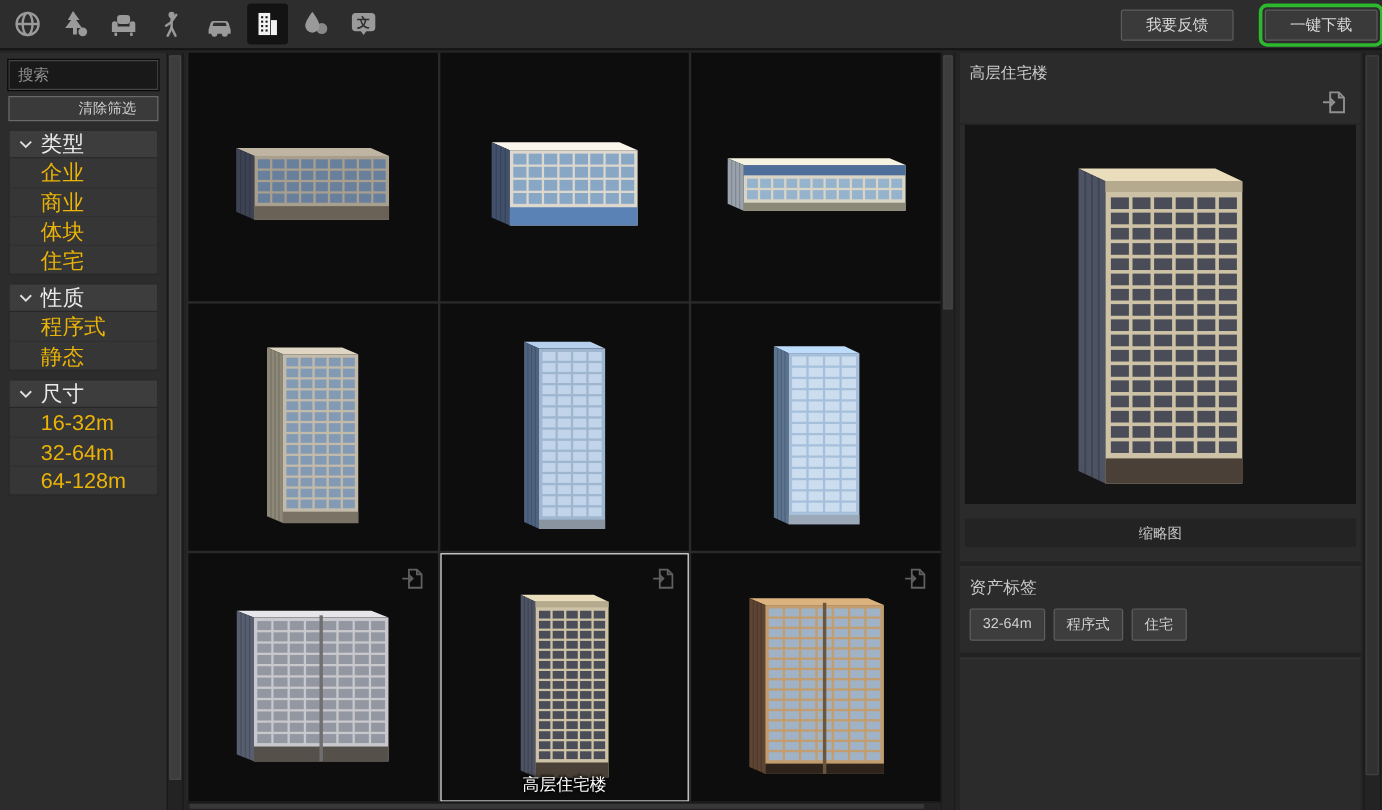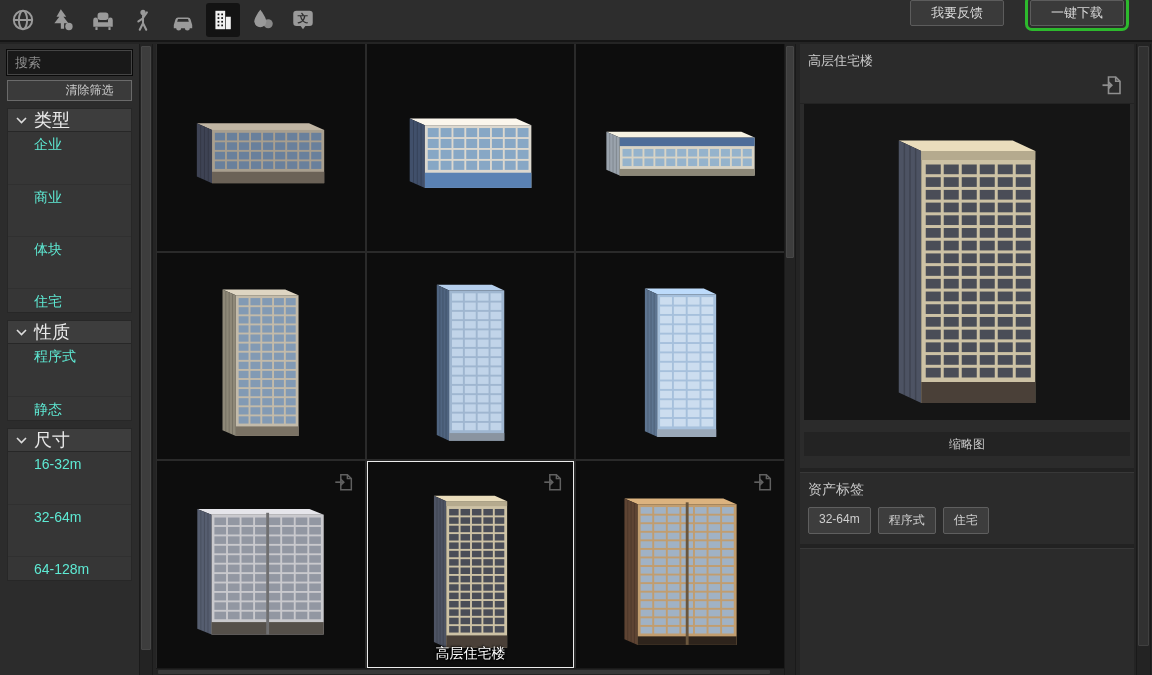--- a/index.html
+++ b/index.html
@@ -6,21 +6,21 @@
   html,body { background:#1a1a1a; }
   body { font-family:"Liberation Sans", sans-serif; }
   .app { position:relative; width:1152px; height:675px; background:#242424; overflow:hidden; color:#cfcfcf; }
 
   
   .toolbar { position:absolute; left:0; top:0; width:100%; height:42px; background:#2d2d2d; border-bottom:2px solid #161616; display:flex; align-items:center; }
   .tool-icons { display:flex; align-items:center; padding-left:6px; gap:6px; }
   .tool { width:34px; height:34px; border:none; background:transparent; border-radius:3px; display:inline-flex; align-items:center; justify-content:center; cursor:pointer; }
   .tool svg { width:26px; height:26px; }
   .tool.selected { background:#131313; }
-  .toolbar-actions { position:absolute; right:28px; top:0; height:42px; display:flex; align-items:flex-start; gap:26px; }
+  .toolbar-actions { position:absolute; right:4px; top:0; height:42px; display:flex; align-items:center; gap:26px; }
   .btn { height:26px; padding:0 20px; background:#3a3a3a; border:1px solid #5c5c5c; border-radius:2px; color:#d8d8d8; font-size:13px; font-family:inherit; cursor:pointer; white-space:nowrap; }
   .btn.download { outline:3px solid #2db92d; outline-offset:2px; }
 
   
   .sidebar { position:absolute; left:0; top:44px; width:139px; bottom:0; background:#2c2c2c; padding:6px 7px; }
   .vscroll { position:absolute; top:44px; bottom:0; background:#232323; border-left:1px solid #1a1a1a; border-right:1px solid #1a1a1a; }
   .vscroll .thumb { position:absolute; left:1px; right:1px; background:#3d3d3d; border:1px solid #474747; border-radius:1px; }
   .sb-side { left:139px; width:14px; }
   .sb-grid { left:784px; width:12px; }
   .sb-outer { left:1136px; width:15px; }
@@ -28,22 +28,22 @@
   .hscroll .thumb { position:absolute; top:1px; bottom:1px; left:2px; width:612px; background:#383838; border-radius:1px; }
 
   
   .search { width:100%; height:25px; background:#191919; border:1px solid #454545; outline:1px solid #0a0a0a; color:#d0d0d0; font-size:13px; padding:0 7px; font-family:inherit; margin-bottom:5px; }
   .search::placeholder { color:#8f8f8f; }
   .clear-btn { width:100%; height:21px; background:#3a3a3a; border:1px solid #6a6a6a; color:#d0d0d0; font-size:12px; font-family:inherit; cursor:pointer; margin-bottom:7px;padding-left:40px; }
   .fsection { margin-bottom:7px; }
   .fheader { height:24px; background:#3d3d3d; border:1px solid #272727; display:flex; align-items:center; padding-left:8px; gap:7px; color:#eaeaea; font-size:18px; cursor:pointer; }
   .fheader svg { width:11px; height:7px; }
   .fitems { background:#363636; border:1px solid #272727; border-top:none; }
-  .fitem { height:24px; line-height:24px; padding-left:26px; color:#5eead4; font-size:14px; cursor:pointer; }
-  .fitem + .fitem { border-top:1px solid #303030;margin-top:28px; }
+  .fitem { height:24px; line-height:24px; padding-left:26px; color:#eab308; font-size:18px; cursor:pointer; }
+  .fitem + .fitem { border-top:1px solid #303030; }
 
   
   .grid { position:absolute; left:156px; top:44px; width:628px; height:624px; display:grid; grid-template-columns:repeat(3,1fr); grid-template-rows:repeat(3,1fr); gap:2px; background:#2a2a2a; border-left:1px solid #2a2a2a; }
   .cell { position:relative; background:#0d0d0d; display:flex; align-items:center; justify-content:center; cursor:pointer; }
   .cell svg.bldg { width:92%; height:92%; }
   .cell.selected { outline:1px solid #ececec; outline-offset:-1px; }
   .cell-label { position:absolute; bottom:5px; left:0; width:100%; text-align:center; color:#ffffff; font-size:14px; text-shadow:1px 1px 2px #000, -1px -1px 2px #000; pointer-events:none; }
   .open-ic { position:absolute; top:10px; right:10px; width:22px; height:22px; opacity:.85; cursor:pointer; }
 
   

